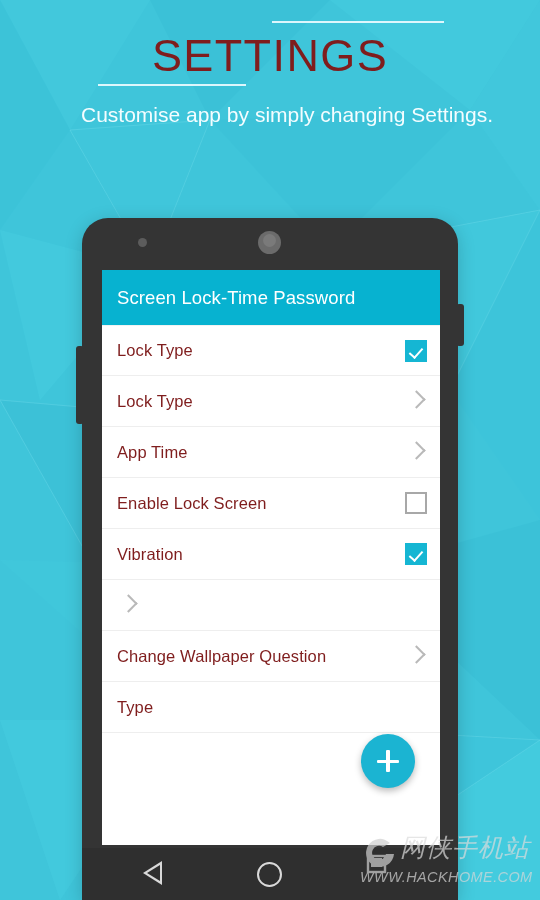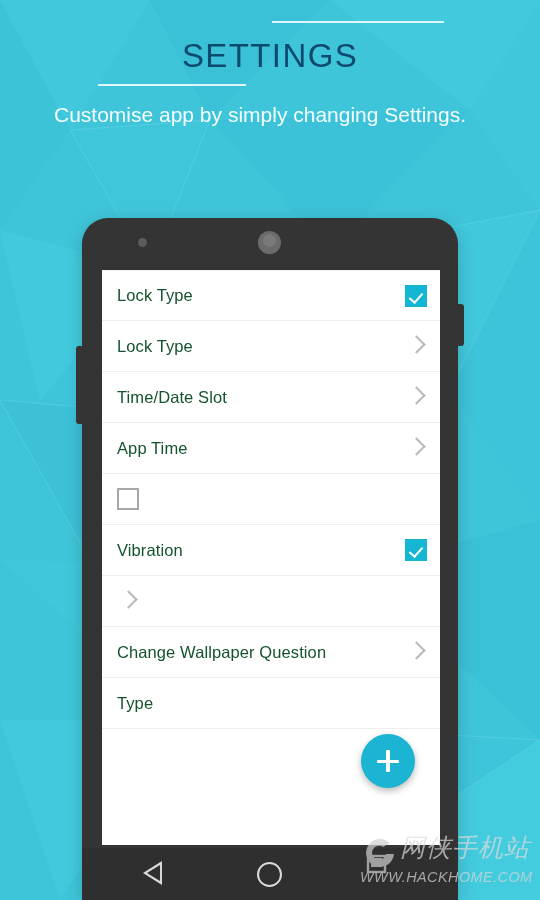--- a/index.html
+++ b/index.html
@@ -43,29 +43,29 @@
     background: #eafbff;
     opacity: .92;
   }
   .rule-top   { left: 272px; top: 21px;  width: 172px; }
   .rule-bot   { left: 98px;  top: 84px;  width: 148px; }
 
   .promo-title {
     position: absolute;
     left: 0; top: 34px;
     width: 540px;
-    font-size: 33px;
+    font-size: 45px;
     letter-spacing: 1.4px;
-    color: #0c4a6e;
+    color: #7f1d1d;
     font-weight: 400;
     line-height: 44px;
   }
   .promo-sub {
     position: absolute;
-    left: 28px; top: 99px;
+    left: 55px; top: 99px;
     width: 464px;
     font-size: 21px;
     color: #f4fdff;
     font-weight: 400;
     line-height: 31px;
   }
 
   
   .phone {
     position: absolute;
@@ -147,21 +147,21 @@
     align-items: center;
     justify-content: space-between;
     padding: 0 13px 0 15px;
     box-sizing: border-box;
     border-bottom: 1px solid #eeeeee;
     background: #fff;
   }
   .row:first-child { border-top: 1px solid #f2f2f2; }
   .row-label {
     font-size: 16.5px;
-    color: #14532d;
+    color: #7f1d1d;
     font-weight: 400;
     letter-spacing: .1px;
   }
 
   
   .chev {
     width: 22px; height: 22px;
     position: relative;
     flex: 0 0 auto;
   }
@@ -330,38 +330,38 @@
   </div>
 
   <div class="phone">
     <div class="phone-body"></div>
     <div class="side-btn side-btn-left"></div>
     <div class="side-btn side-btn-right"></div>
     <div class="cam-dot"></div>
     <div class="speaker"></div>
 
     <div class="screen">
+      <div class="appbar">
+        <span class="appbar-title">Screen Lock-Time Password</span>
+      </div>
       <div class="list" id="settings-list">
           <div class="row">
             <span class="row-label">Lock Type</span>
             <span class="cbox on"></span>
           </div>
           <div class="row">
             <span class="row-label">Lock Type</span>
             <span class="chev"></span>
           </div>
           <div class="row">
-            <span class="row-label">Time/Date Slot</span>
-            <span class="chev"></span>
-          </div>
-          <div class="row">
             <span class="row-label">App Time</span>
             <span class="chev"></span>
           </div>
           <div class="row">
+            <span class="row-label">Enable Lock Screen</span>
             <span class="cbox"></span>
           </div>
           <div class="row">
             <span class="row-label">Vibration</span>
             <span class="cbox on"></span>
           </div>
           <div class="row">
             <span class="chev"></span>
           </div>
           <div class="row">

